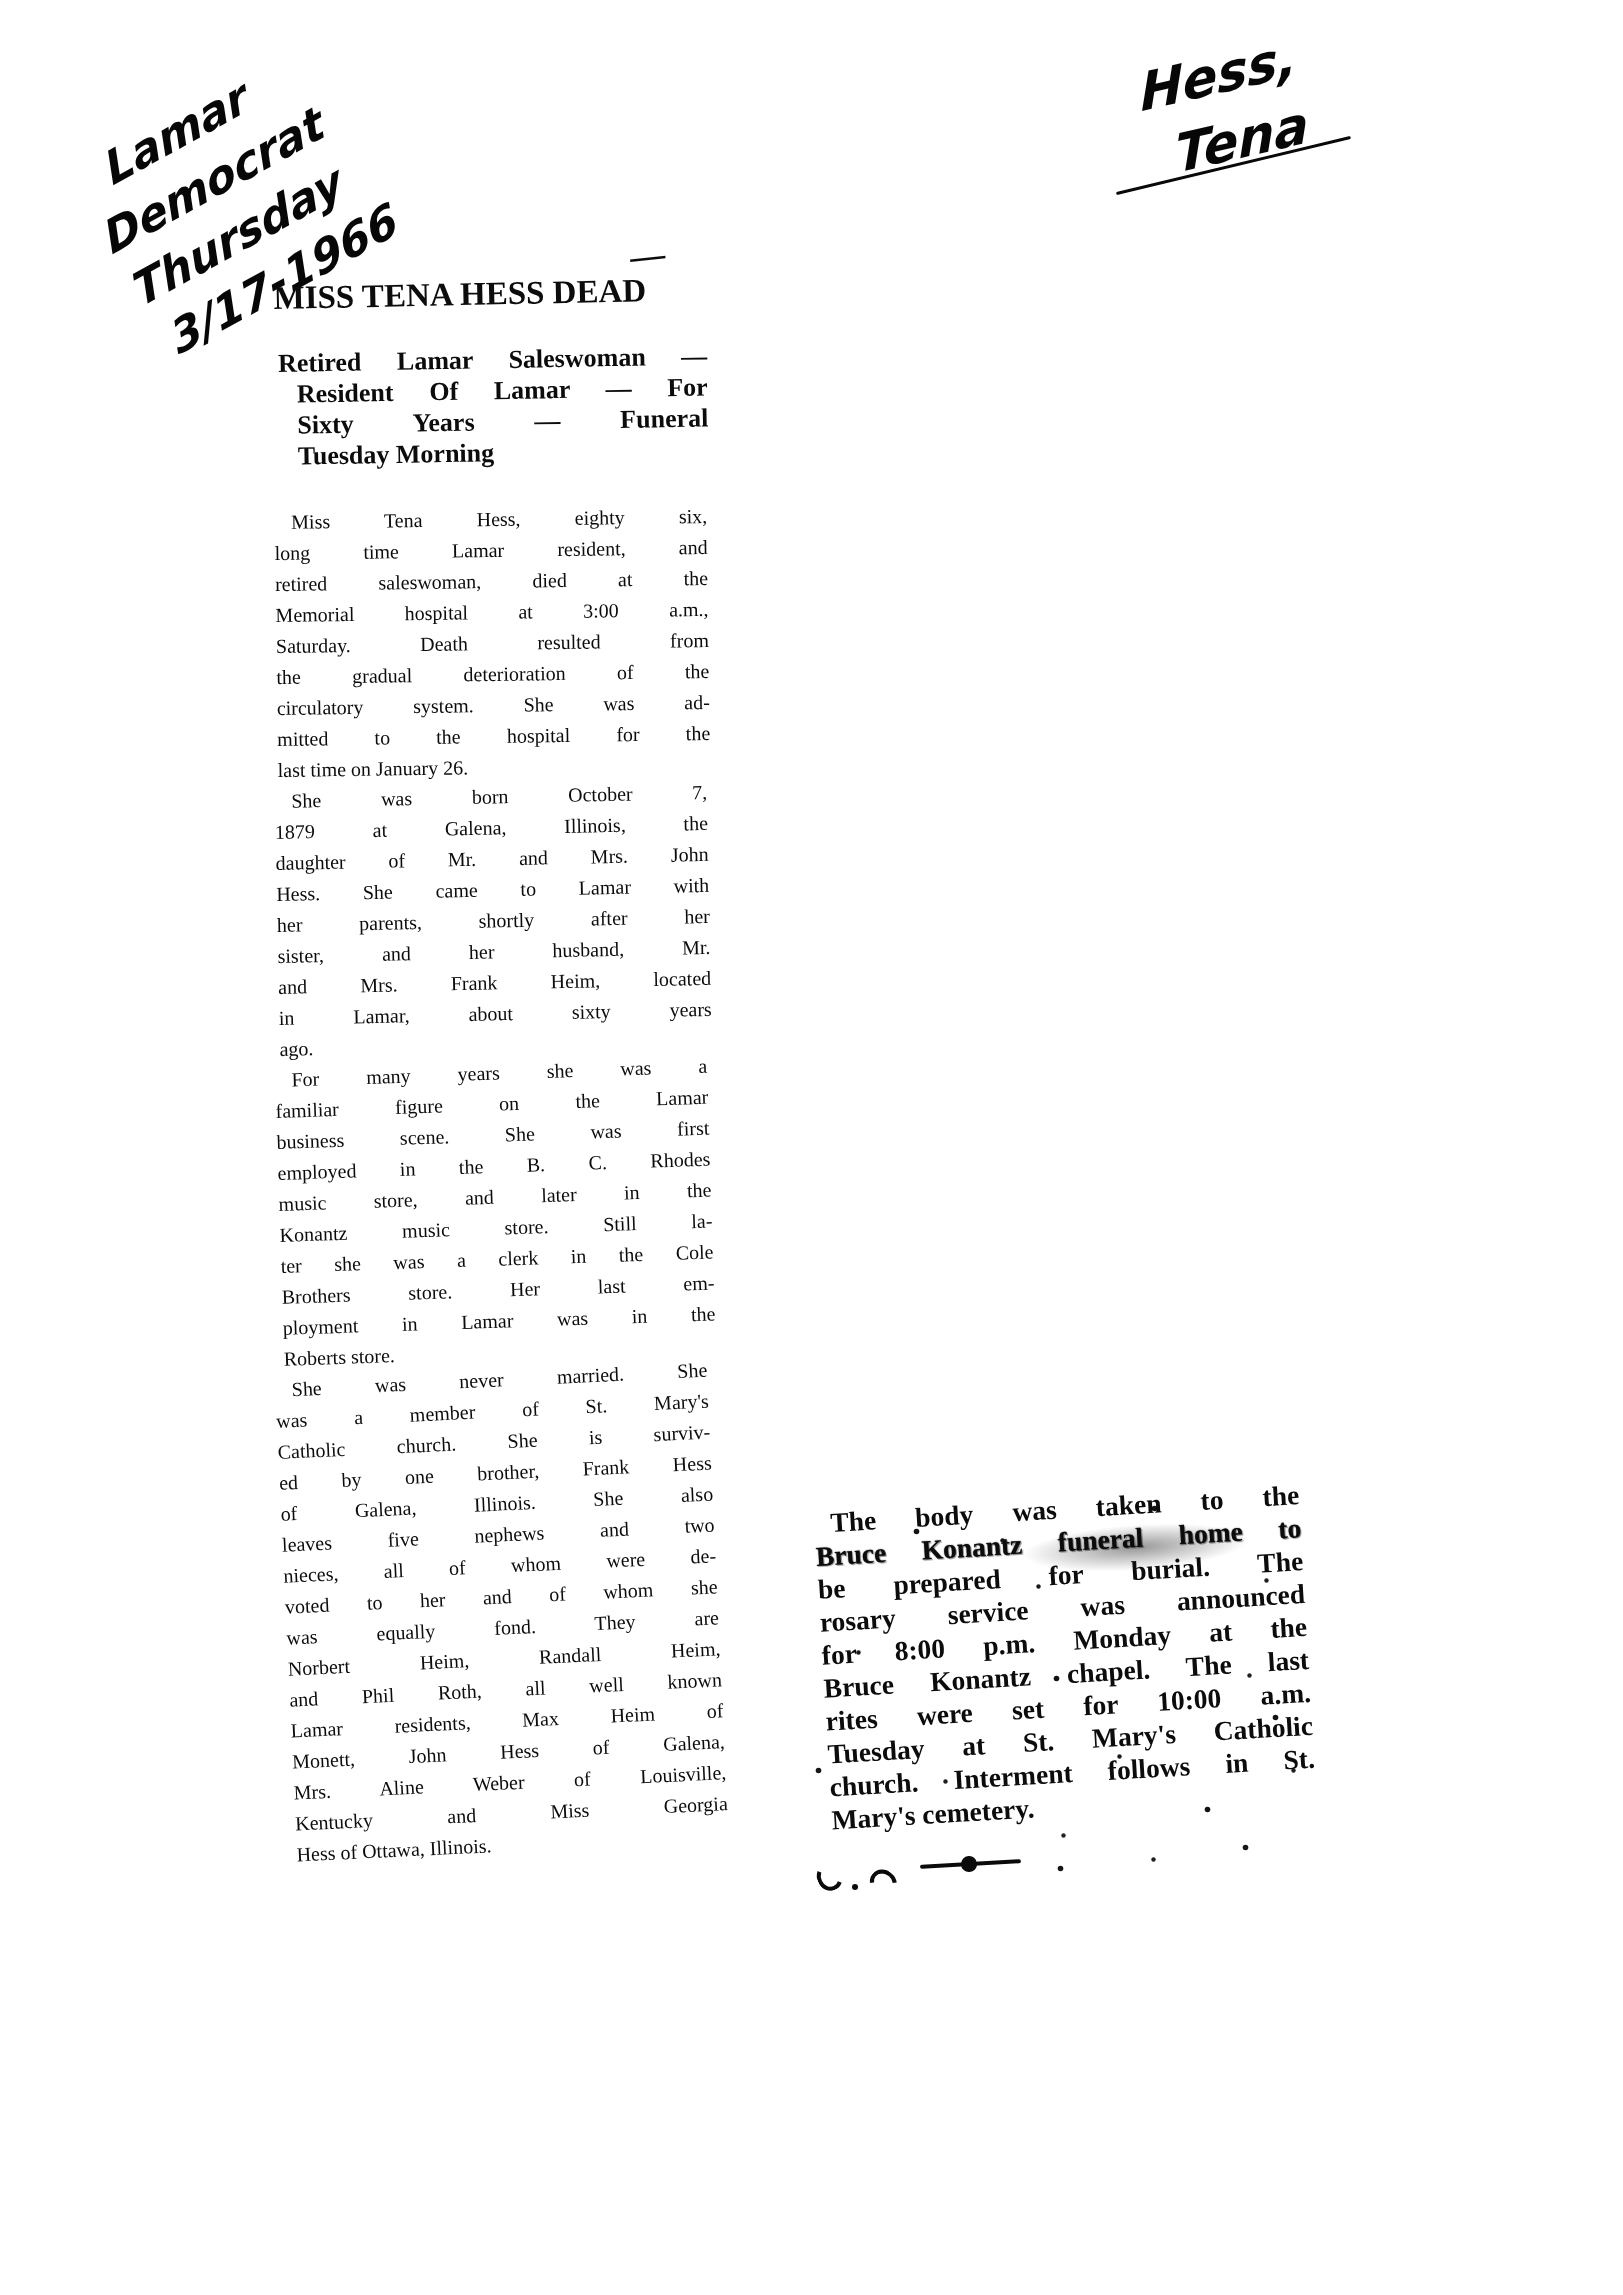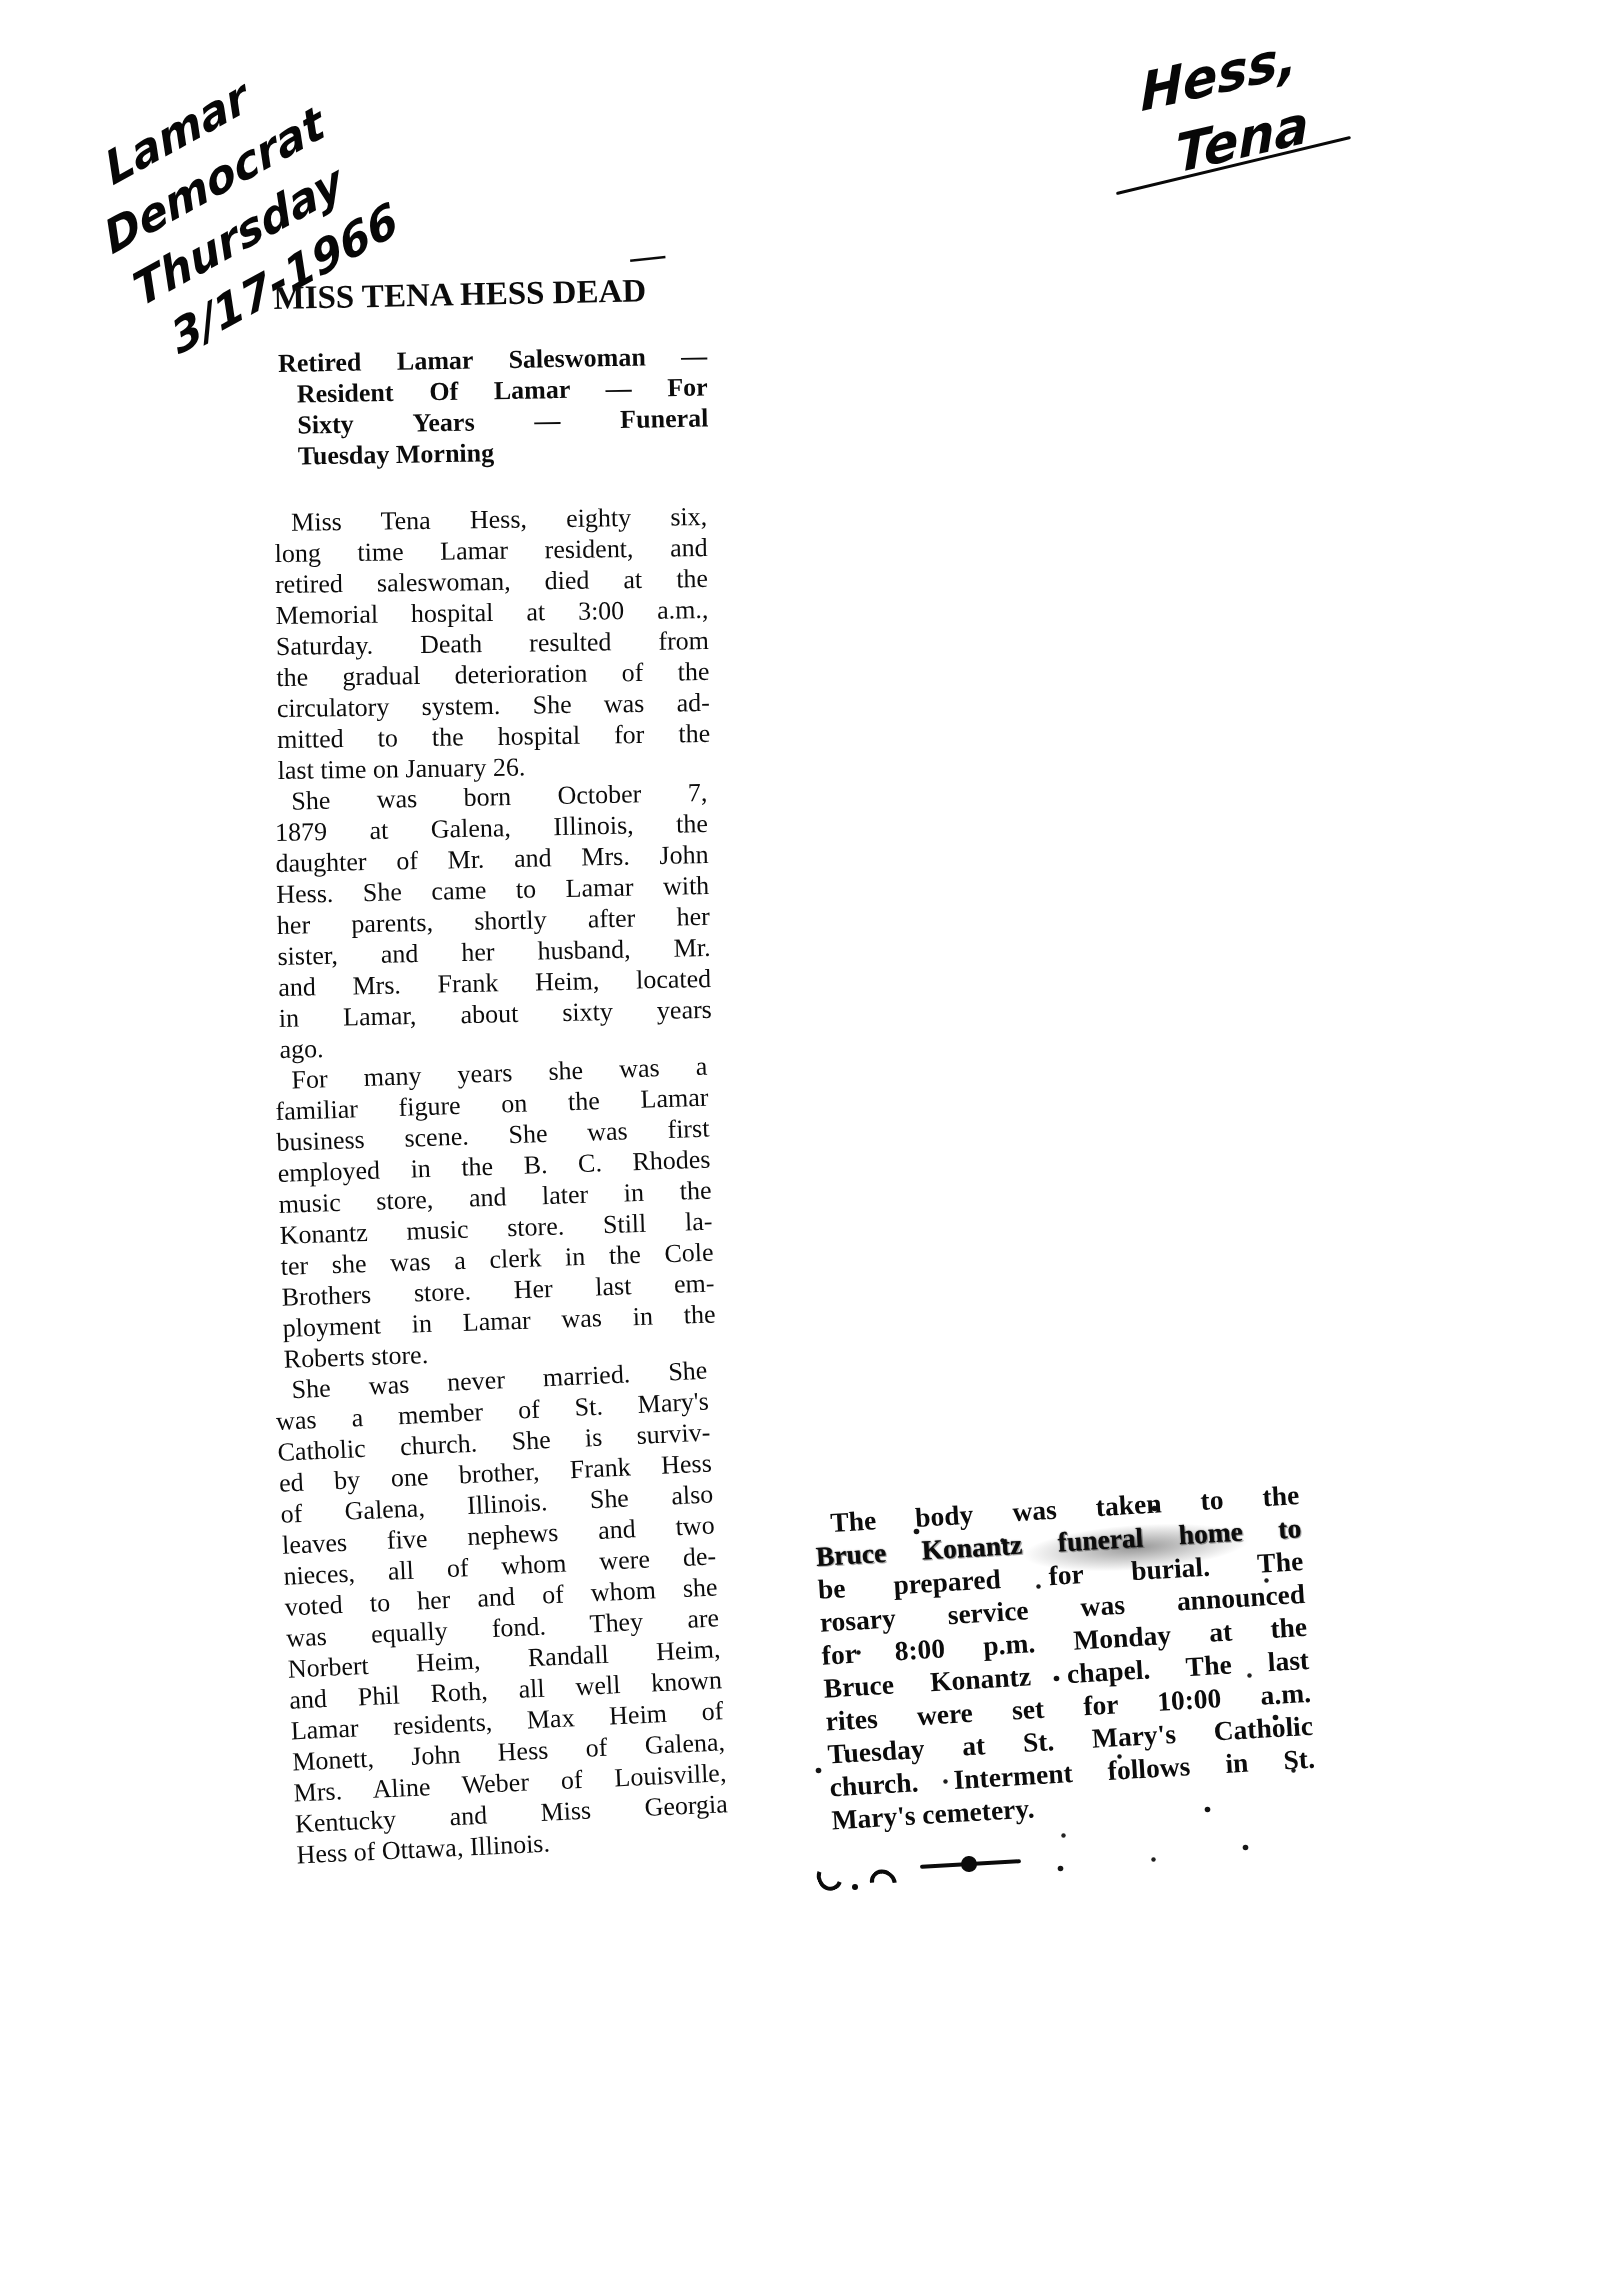--- a/index.html
+++ b/index.html
@@ -56,21 +56,21 @@
   .stray-dash {
     position:absolute; left:630px; top:249px;
     font-size:35px; font-weight:700; line-height:13px;
     transform:rotate(-6deg); color:#0b0b0b;
   }
   .subhead {
     margin-top:29px;
     font-size:26px; font-weight:700; line-height:31px;
     transform:rotate(-1deg); transform-origin:0 0;
   }
-  .bodytext { margin-top:35px; font-size:26px; line-height:31px; }
+  .bodytext { margin-top:35px; font-size:20px; line-height:31px; }
   .tl { text-align:justify; text-align-last:justify; text-justify:inter-word; min-height:31px; }
   .subhead .tl{ line-height:31px; }
   .subhead .tl:first-child { text-indent:3.9px; }
   .subhead .tl:nth-child(n+2) { padding-left:22px; }
   .subhead .tl:last-child { text-align-last:left; }
   .para .tl:first-child { text-indent:17px; }
   .para .tl:last-child { text-align-last:left; }
   .para { transform-origin:0 0; }
   .para.p1 { transform:rotate(-0.8deg); }
   .para.p2 { transform:rotate(-1.2deg); }

